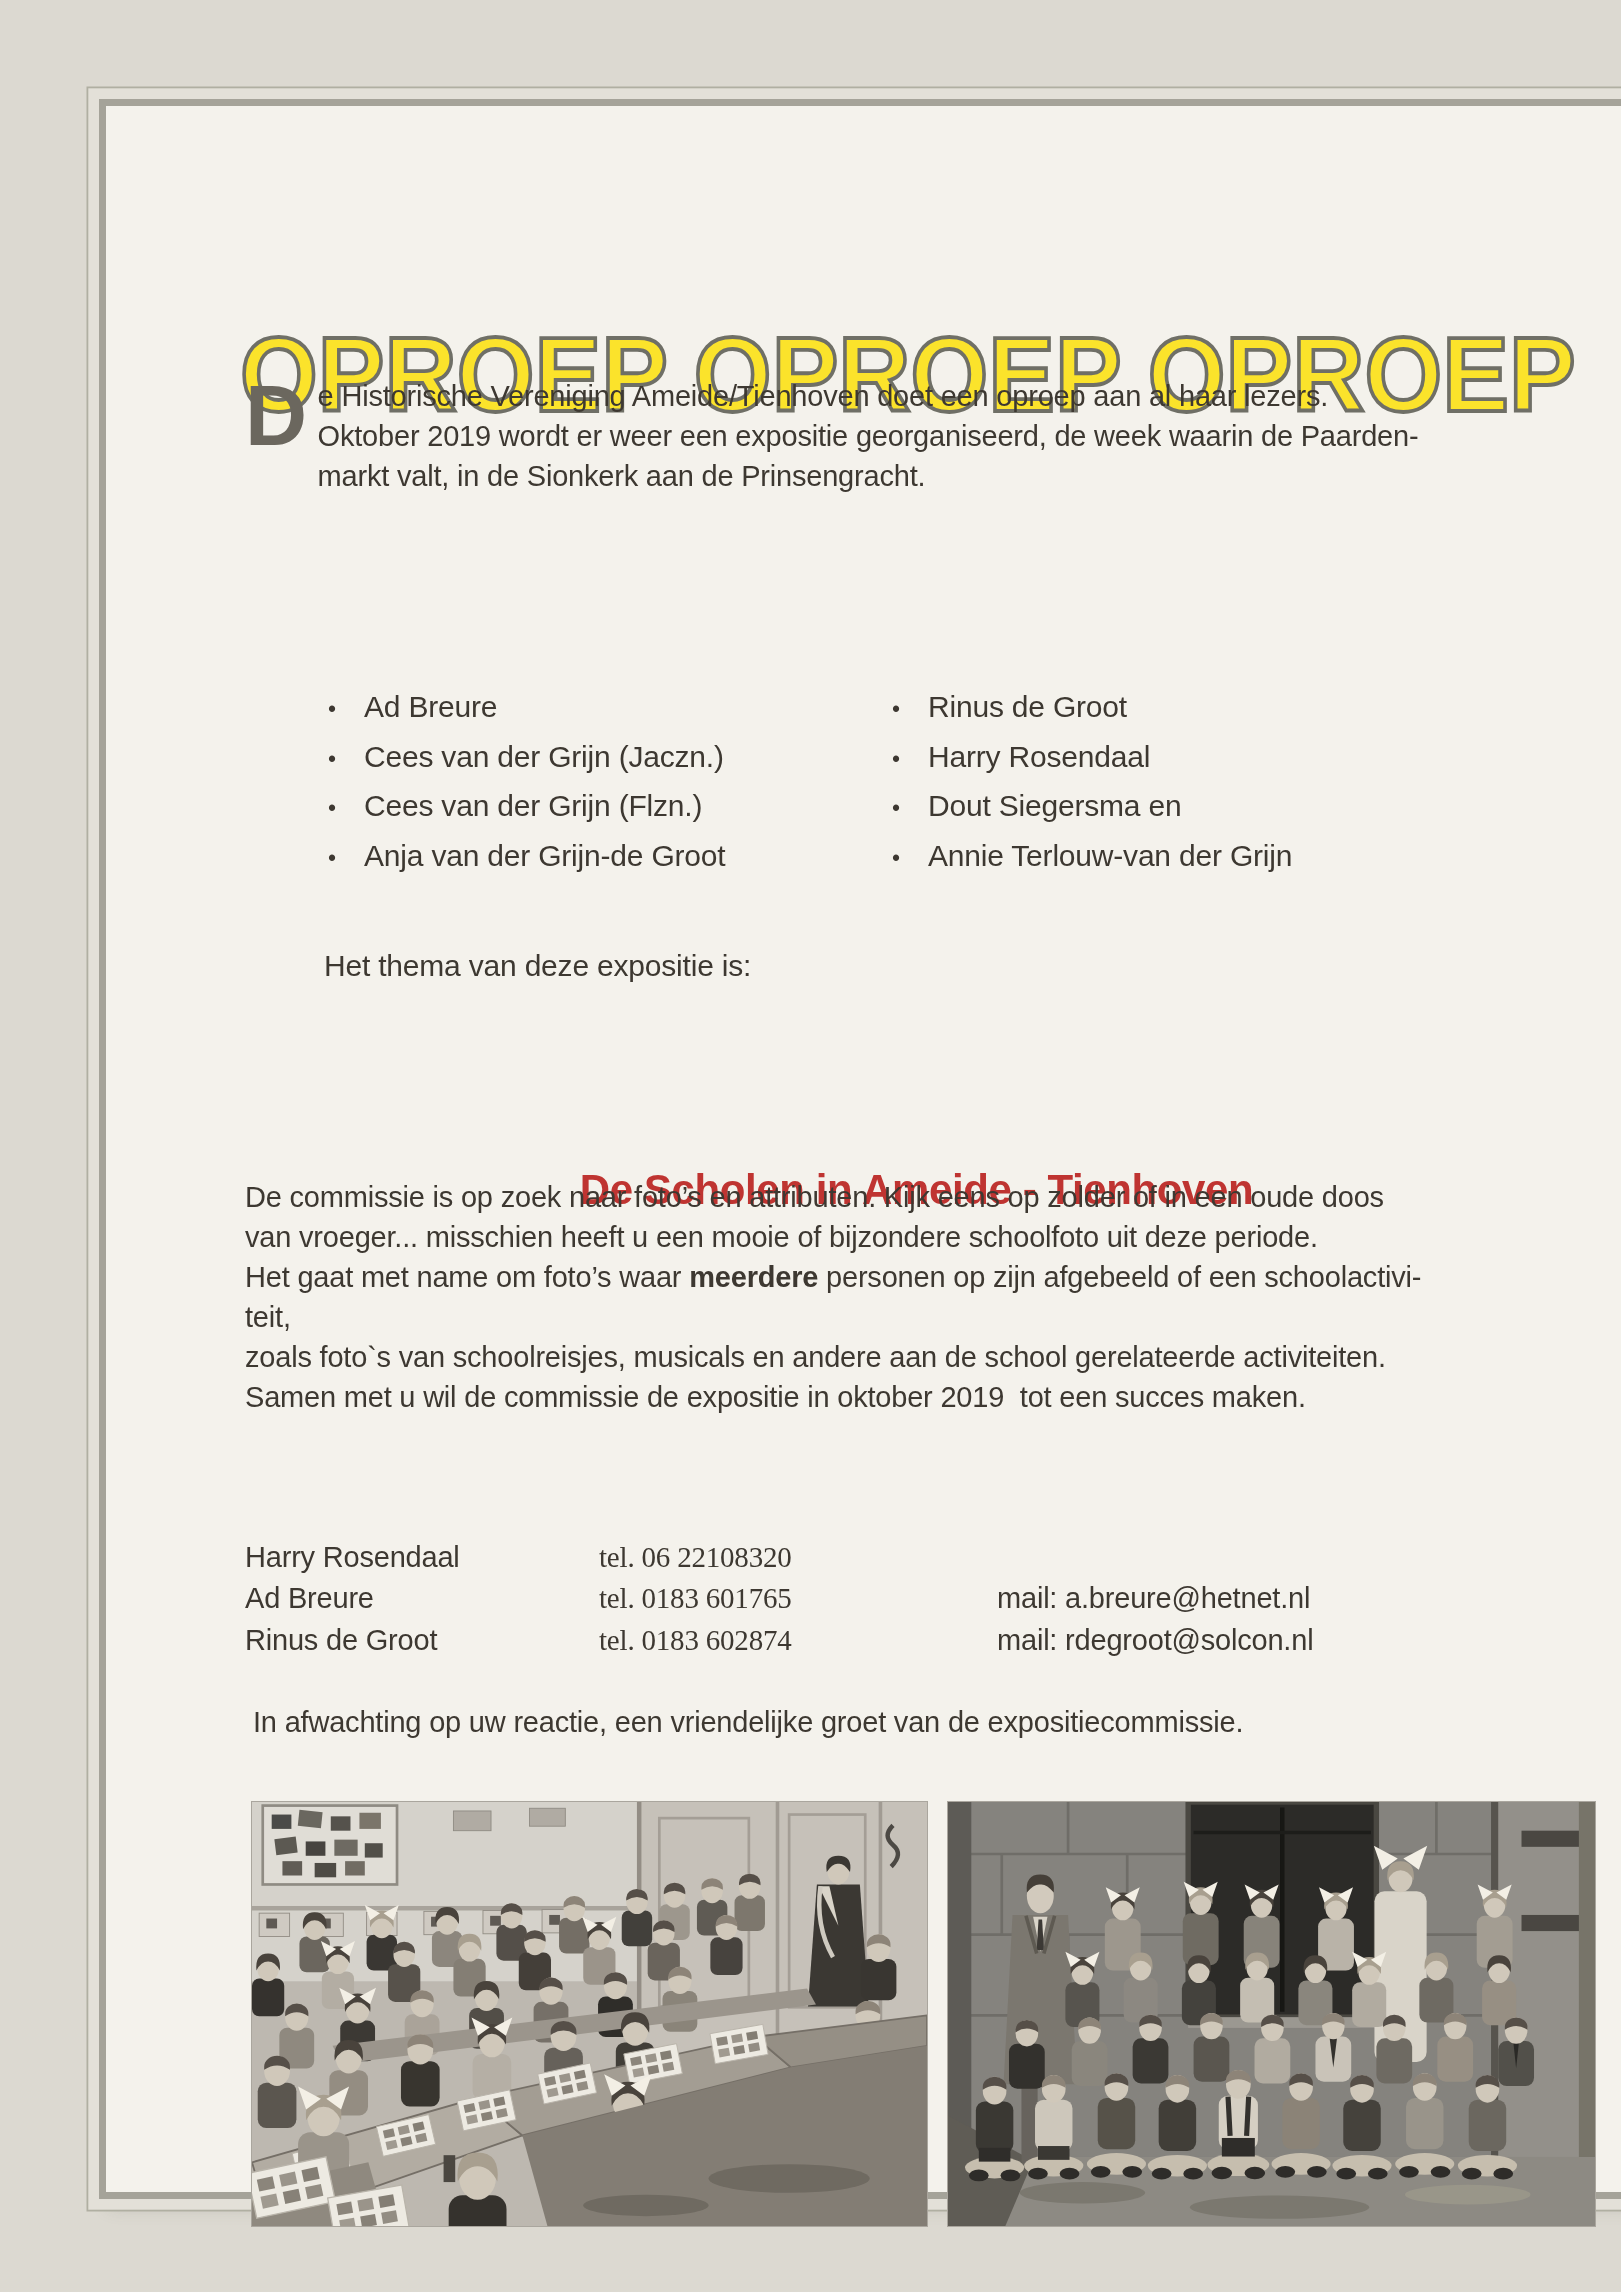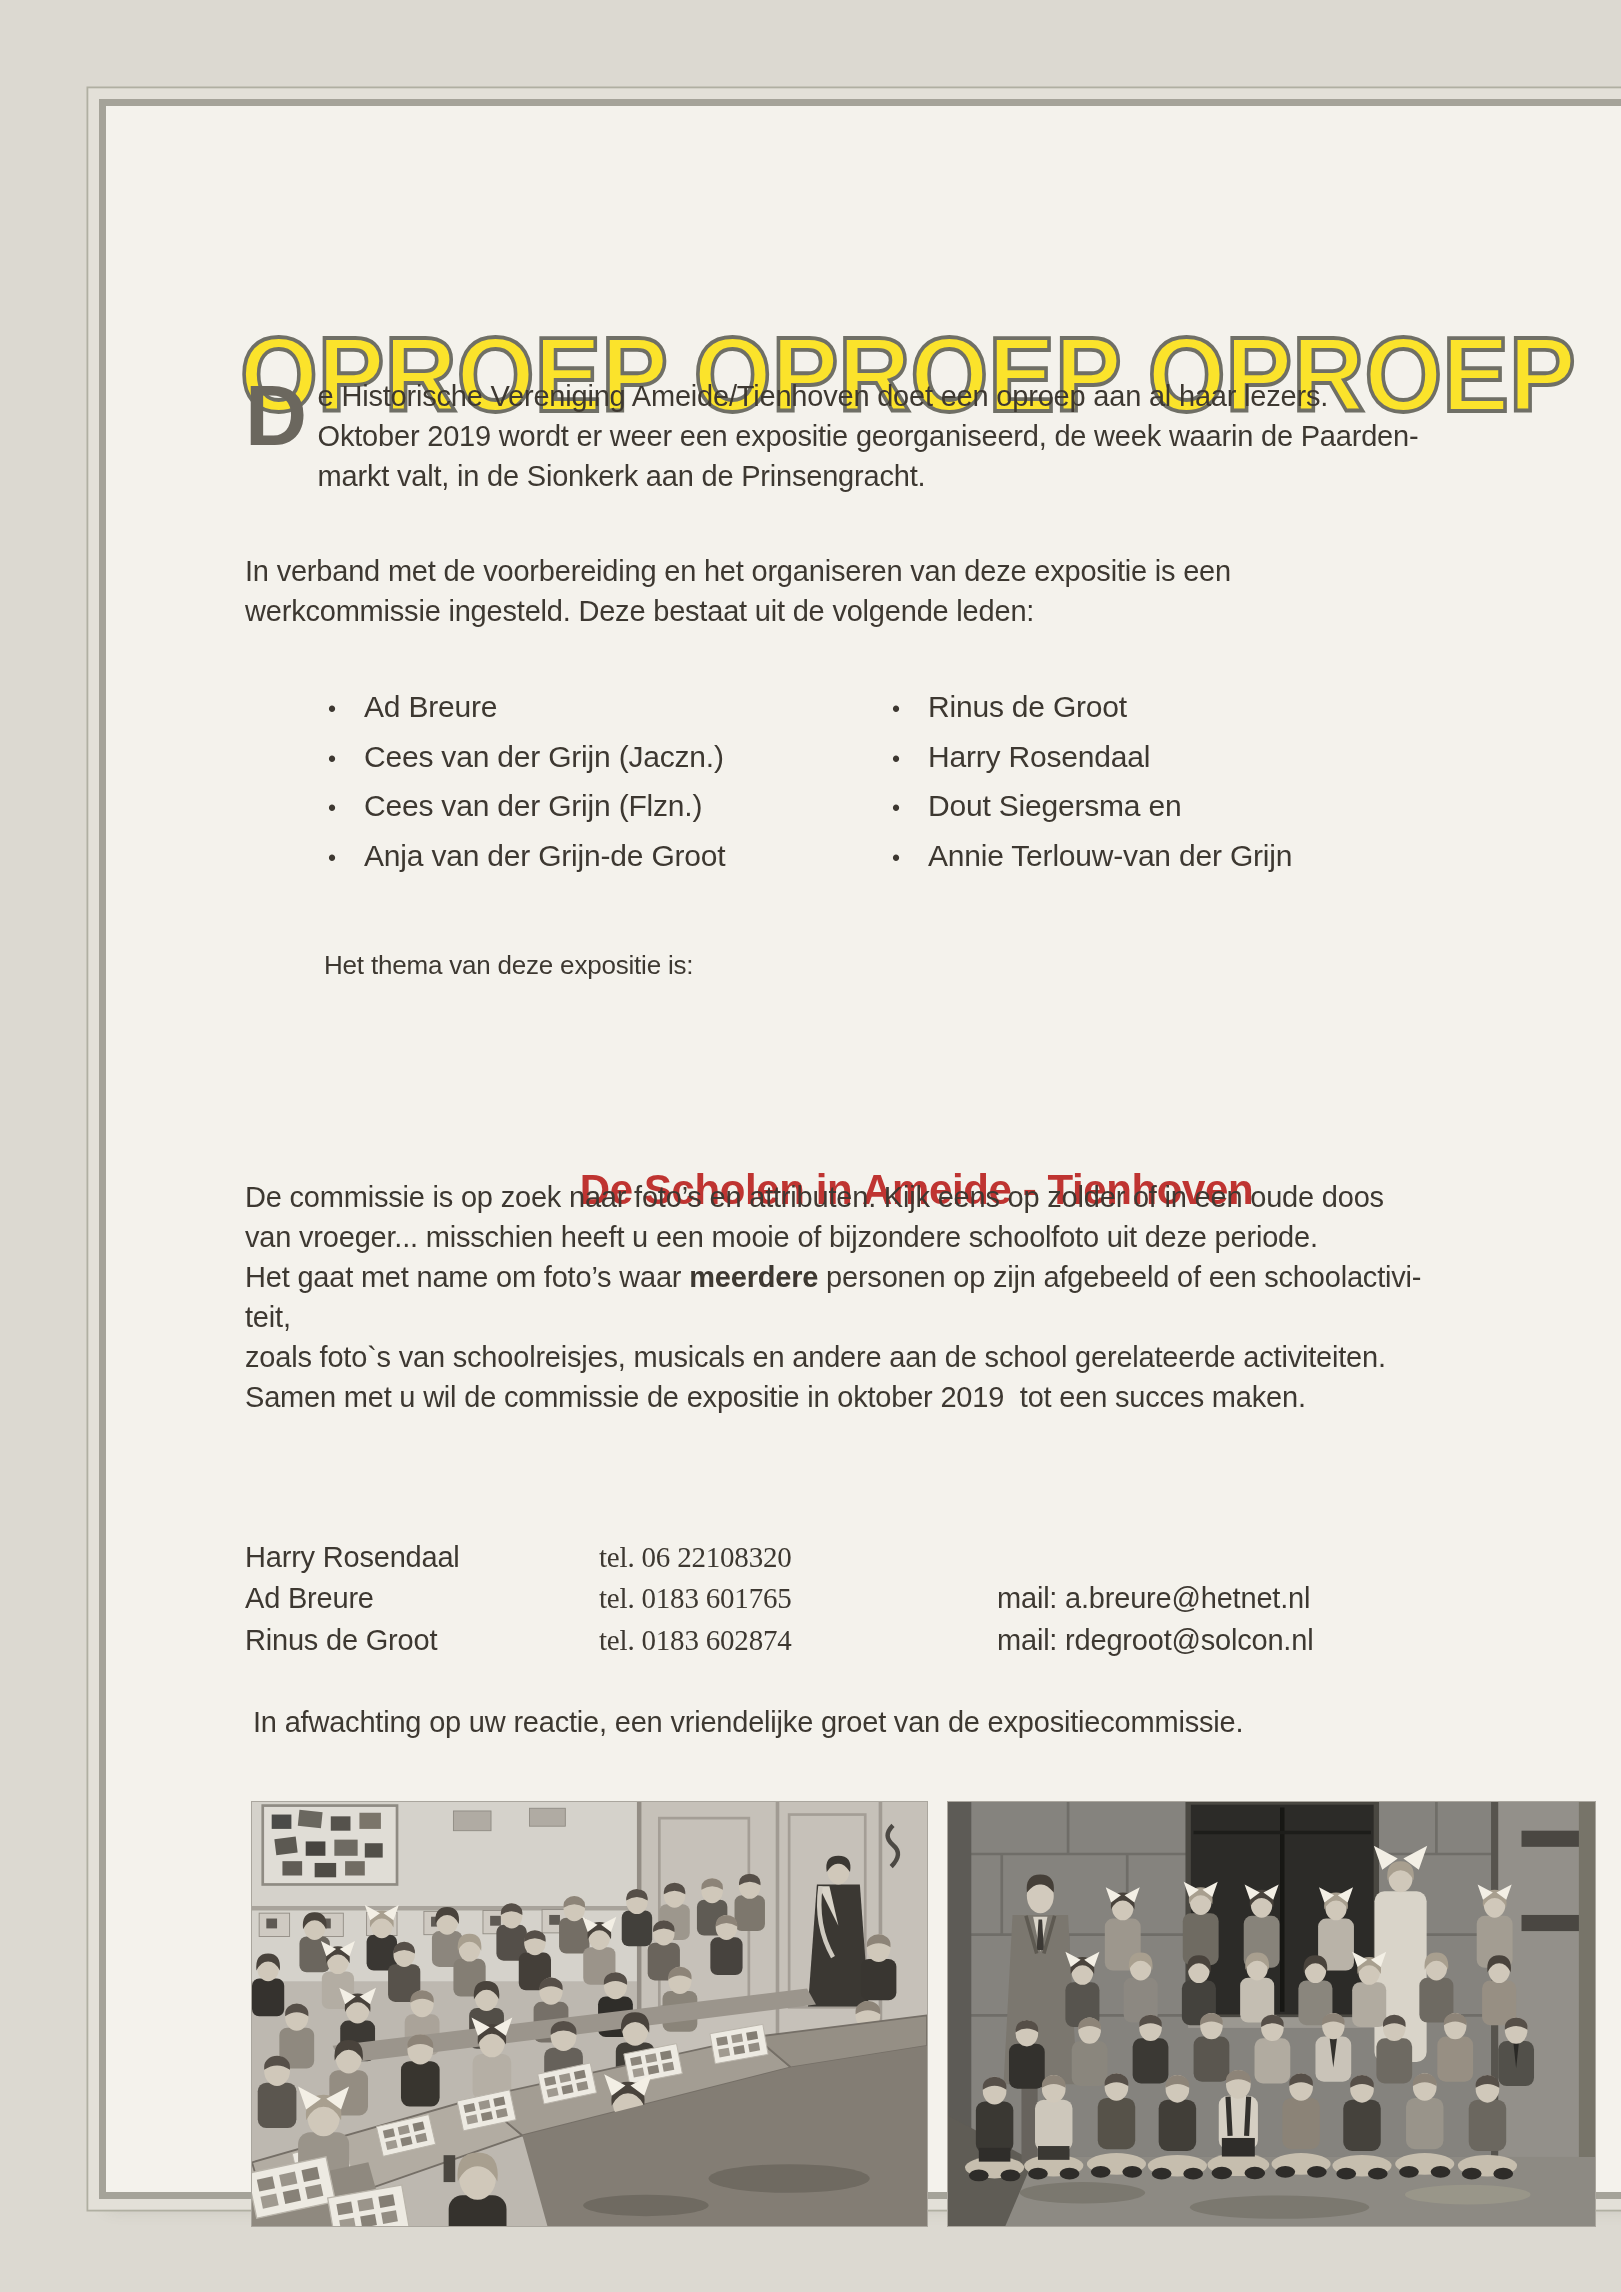--- a/index.html
+++ b/index.html
@@ -31,21 +31,21 @@
     float:left;display:block;height:79px;
     font-size:86px;line-height:75px;font-weight:700;color:#6b675e;
     margin:1.8px 10.7px 0 0;
   }
   .para2{left:139px;top:445px;width:1370px;}
   .committee{left:222px;top:582px;list-style:none;margin:0;padding:0;}
   .committee.right{left:786px;}
   .committee li{display:flex;margin:0 0 11.6px 0;height:38px;align-items:baseline;}
   .committee .dot{font-size:23px;line-height:38px;width:36px;color:#3d3831;}
   .committee .nm{font-size:30px;line-height:38px;letter-spacing:-0.2px;}
-  .thema{left:218px;top:840px;font-size:26px;line-height:39px;}
+  .thema{left:218px;top:840px;font-size:30px;line-height:39px;}
   .red-title{left:130px;top:896px;width:1361px;text-align:center;
     font-weight:700;font-size:42px;line-height:75px;color:#bf3431;white-space:pre-wrap;letter-spacing:-0.4px;}
   .para3{left:139px;top:1071px;width:1384px;white-space:pre;}
   .para3 .b{font-weight:700;}
   .para4{left:139px;top:1351px;width:1370px;}
   .contact-row{left:139px;width:1370px;height:41px;}
   .contact-row span{position:absolute;top:0;font-size:29px;line-height:40px;white-space:pre;letter-spacing:-0.2px;}
   .c-name{left:0;}
   .c-tel{left:354px;font-family:Liberation Serif, serif;}
   .c-mail{left:752px;}
@@ -59,22 +59,20 @@
 <body>
 
 <div class="sheet">
 
   <h1 class="abs big-title">OPROEP OPROEP OPROEP</h1>
 
   <div class="abs body-text para1"><span class="dropcap">D</span><span>e Historische Vereniging Ameide/Tienhoven doet een oproep aan al haar lezers.
 Oktober 2019 wordt er weer een expositie georganiseerd, de week waarin de Paarden-
 markt valt, in de Sionkerk aan de Prinsengracht.</span></div>
 
-  <div class="abs body-text para2">In verband met de voorbereiding en het organiseren van deze expositie is een
-werkcommissie ingesteld. Deze bestaat uit de volgende leden:</div>
 
   <ul class="abs committee">
     <li>
         <span class="dot">•</span>
         <span class="nm">Ad Breure</span>
       </li>
     <li>
         <span class="dot">•</span>
         <span class="nm">Cees van der Grijn (Jaczn.)</span>
       </li>

